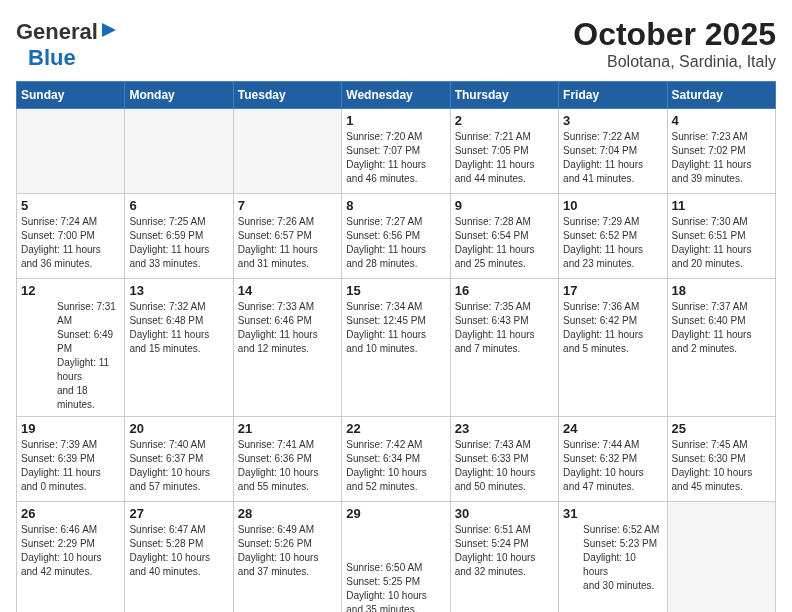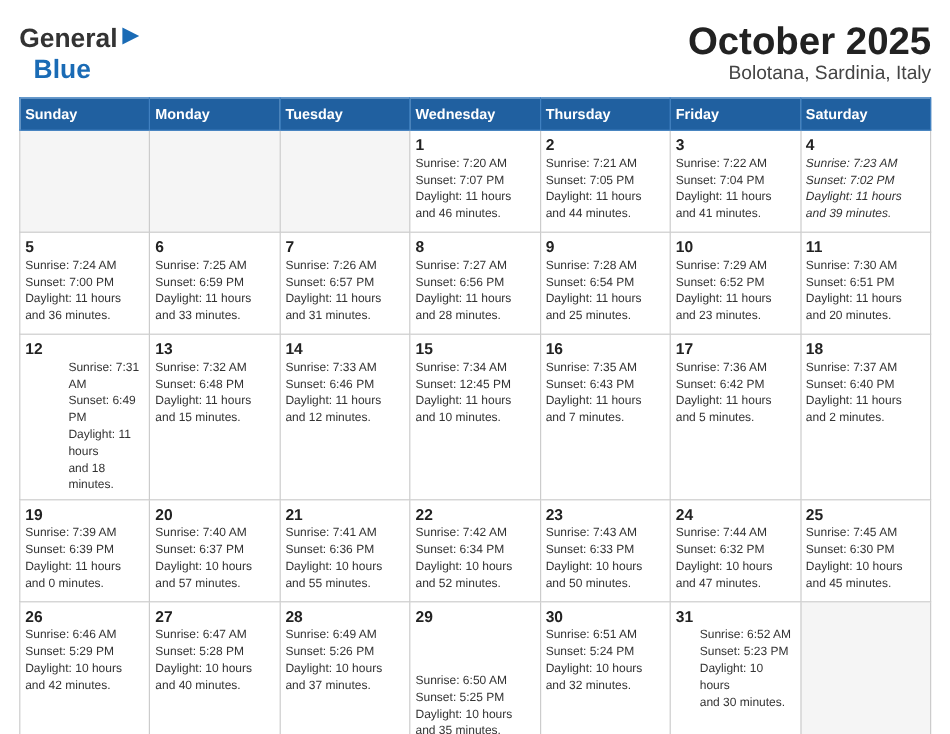--- a/index.html
+++ b/index.html
@@ -133,21 +133,21 @@
         </td>
         <td>
           <div class="day-number">3</div>
           <div class="day-info" style="white-space: pre-line;">Sunrise: 7:22 AM
 Sunset: 7:04 PM
 Daylight: 11 hours
 and 41 minutes.</div>
         </td>
         <td>
           <div class="day-number">4</div>
-          <div class="day-info" style="white-space: pre-line; font-style: italic;">Sunrise: 7:23 AM
+          <div class="day-info" style="white-space: pre-line;">Sunrise: 7:23 AM
 Sunset: 7:02 PM
 Daylight: 11 hours
 and 39 minutes.</div>
         </td>
       </tr>
       <tr class="week-row">
         <td>
           <div class="day-number">5</div>
           <div class="day-info" style="white-space: pre-line;">Sunrise: 7:24 AM
 Sunset: 7:00 PM
@@ -296,21 +296,21 @@
           <div class="day-info" style="white-space: pre-line;">Sunrise: 7:45 AM
 Sunset: 6:30 PM
 Daylight: 10 hours
 and 45 minutes.</div>
         </td>
       </tr>
       <tr class="week-row">
         <td>
           <div class="day-number">26</div>
           <div class="day-info" style="white-space: pre-line;">Sunrise: 6:46 AM
-Sunset: 5:29 PM
+Sunset: 2:29 PM
 Daylight: 10 hours
 and 42 minutes.</div>
         </td>
         <td>
           <div class="day-number">27</div>
           <div class="day-info" style="white-space: pre-line;">Sunrise: 6:47 AM
 Sunset: 5:28 PM
 Daylight: 10 hours
 and 40 minutes.</div>
         </td>

